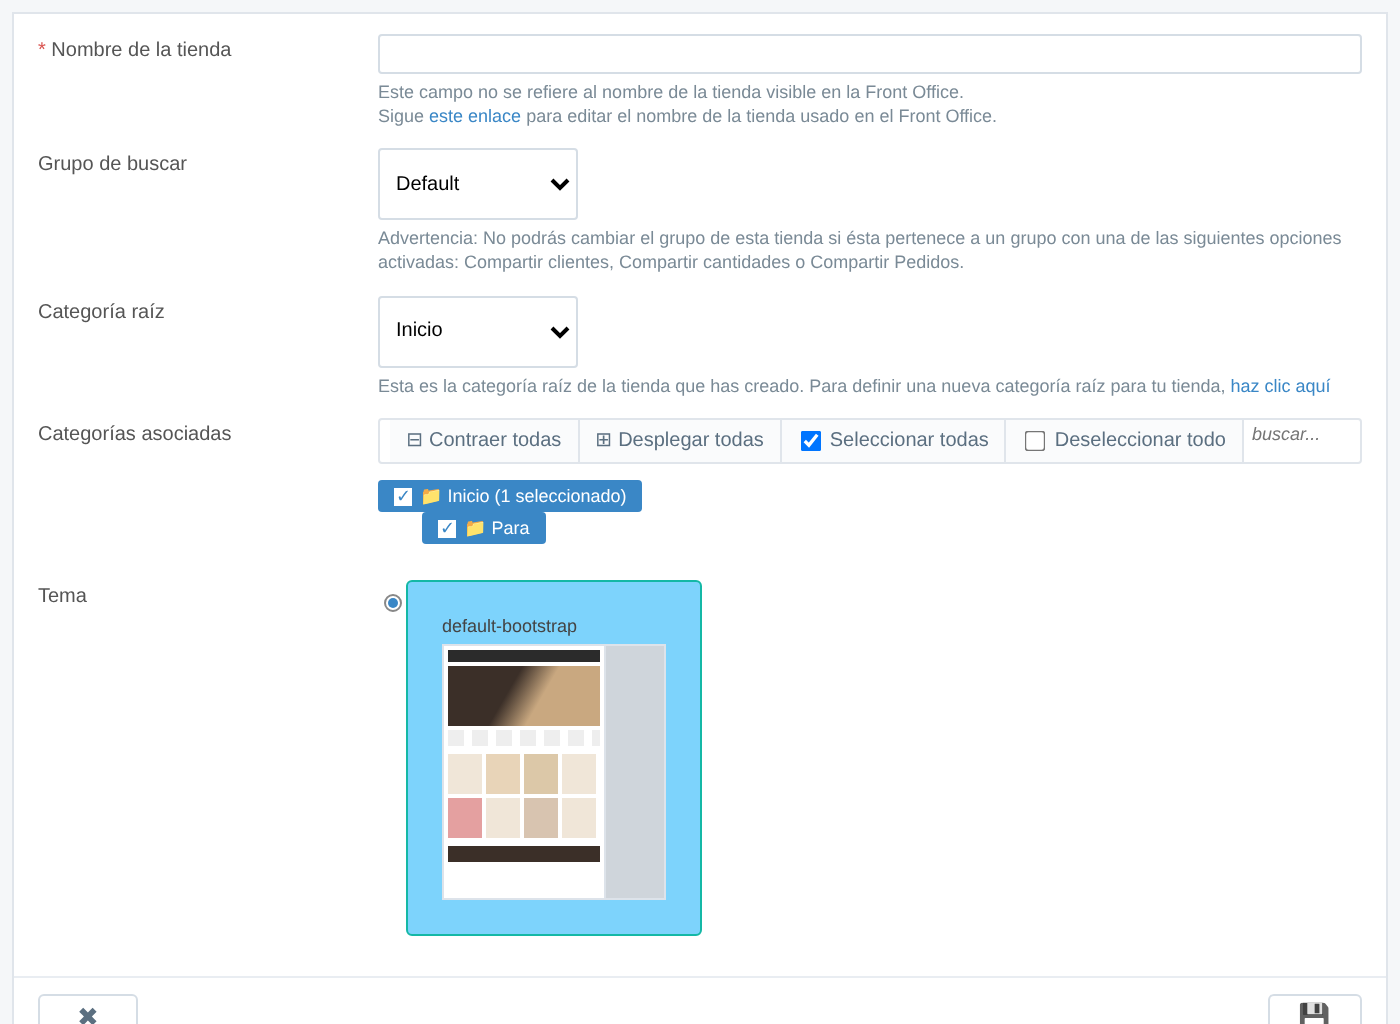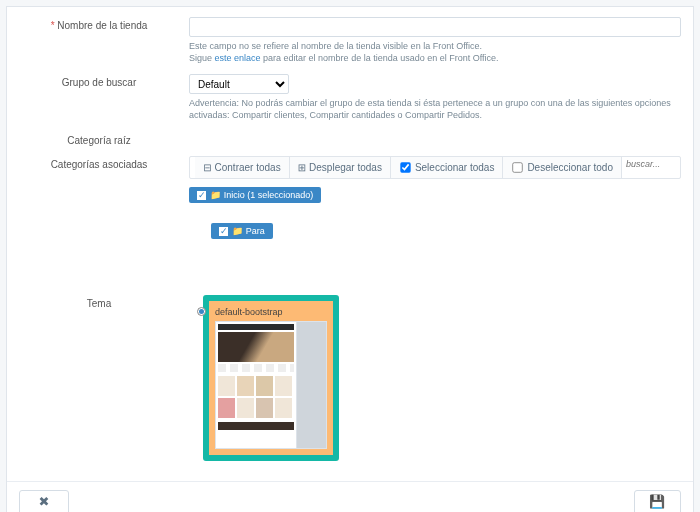--- a/index.html
+++ b/index.html
@@ -2,39 +2,39 @@
 <html><head>
 <meta charset="utf-8">
 <style>
 *{box-sizing:border-box;margin:0;padding:0}
 body{font-family:Arial,Helvetica,sans-serif;font-size:10px;color:#555;background:#f5f7f9;padding:6px}
 .panel{background:#fff;border:1px solid #e0e5eb;margin-bottom:8px}
 .panel-head{padding:6px 8px;border-bottom:1px solid #e0e5eb;color:#4a6c8f;font-size:10px}
 .panel-head .ico{margin-right:4px}
 .panel-body{padding:10px 12px}
 .row{display:flex;align-items:flex-start;margin-bottom:10px}
-.lbl{width:170px;text-align:center;padding-right:10px;padding-top:3px;color:#555}
+.lbl{width:170px;text-align:left;padding-right:10px;padding-top:3px;color:#555}
 .req{color:#d9534f}
 .fld{flex:1}
 .help{color:#7a8a96;font-size:9px;margin-top:3px;line-height:1.35}
 .help a{color:#3a87c6;text-decoration:none}
 input.txt{width:100%;height:20px;border:1px solid #d5dde5;border-radius:2px;padding:2px 6px;font-size:10px;background:#fff}
-select.sel{height:20px;border:1px solid #d5dde5;border-radius:2px;font-size:10px;padding:1px 4px;background:#fff;min-width:100px}
+select.sel{height:36px;border:1px solid #d5dde5;border-radius:2px;font-size:10px;padding:1px 4px;background:#fff;min-width:100px}
 .toolbar{display:flex;justify-content:flex-end;gap:0;border:1px solid #e0e5eb;border-radius:2px;overflow:hidden;margin-bottom:8px}
 .toolbar .tbtn{padding:4px 8px;border-left:1px solid #e0e5eb;background:#fafbfc;color:#5b6f80;cursor:pointer;display:flex;align-items:center;gap:3px}
 .toolbar .tbtn:first-child{border-left:none}
 .toolbar .srch{border-left:1px solid #e0e5eb;padding:2px 4px;display:flex;align-items:flex-start}
 .toolbar .srch input{border:none;outline:none;font-size:9px;width:50px;font-style:italic;color:#999}
 .tree{margin-top:4px}
-.tree .node{display:inline-block;color:#fff;border-radius:2px;padding:3px 8px;font-size:9px;margin-bottom:20px}
+.tree .node{display:inline-block;color:#fff;border-radius:2px;padding:3px 8px;font-size:9px;margin-bottom:0}
 .tree .n0{background:#3a87c6}
 .tree .indent{margin-left:22px}
 .chk{display:inline-block;width:9px;height:9px;border:1px solid #fff;background:#fff;margin-right:4px;vertical-align:middle;position:relative}
 .chk.on:after{content:"✓";position:absolute;top:-2px;left:0;font-size:9px;color:#3a87c6}
-.themebox{display:inline-block;background:#fdba74;border:6px solid #14b8a6;padding:6px;border-radius:3px;position:relative}
+.themebox{display:inline-block;background:#7dd3fc;border:1px solid #14b8a6;padding:17px;border-radius:3px;position:relative}
 .themebox .dot{position:absolute;left:-12px;top:6px;width:9px;height:9px;border:1px solid #888;border-radius:50%;background:#fff}
 .themebox .dot:after{content:"";position:absolute;top:1px;left:1px;width:5px;height:5px;border-radius:50%;background:#3a87c6}
 .themebox .nm{font-size:9px;color:#444;margin-bottom:4px}
 .thumbwrap{display:flex}
 .thumb{width:82px;height:128px;background:#fff;border:1px solid #dde3ea;position:relative;overflow:hidden}
 .thumb .top{height:6px;background:#2b2b2b;margin:2px}
 .thumb .hero{height:30px;margin:0 2px;background:linear-gradient(120deg,#3b2f28 40%,#c9a880 60%)}
 .thumb .icons{height:8px;margin:2px;background:repeating-linear-gradient(90deg,#eee 0 8px,#fff 8px 12px)}
 .thumb .grid{display:flex;flex-wrap:wrap;gap:2px;padding:2px}
 .thumb .grid .c{width:17px;height:20px;background:#f0e6d8}
@@ -71,20 +71,28 @@
    <div class="fld">
     <select class="sel">
      <option>Default</option>
     </select>
     <div class="help">Advertencia: No podrás cambiar el grupo de esta tienda si ésta pertenece a un grupo con una de las siguientes opciones activadas: Compartir clientes, Compartir cantidades o Compartir Pedidos.</div>
    </div>
   </div>
 
   <div class="row">
    <div class="lbl">Categoría raíz</div>
+   <div class="fld">
+    <select class="sel">
+     <option>Inicio</option>
+    </select>
+    <div class="help">
+      <span>Esta es la categoría raíz de la tienda que has creado. Para definir una nueva categoría raíz para tu tienda, </span><a href="#">haz clic aquí</a>
+    </div>
+   </div>
   </div>
 
   <div class="row">
    <div class="lbl">Categorías asociadas</div>
    <div class="fld">
     <div class="toolbar">
      <div class="tbtn">
               <span>⊟</span>
               <span>Contraer todas</span>
             </div>
@@ -104,21 +112,21 @@
               <input type="text" placeholder="buscar..." style="">
             </div>
     </div>
     <div class="tree">
      <div class="node n0"><span class="chk on"></span><span>📁 </span><span>Inicio (1 seleccionado)</span></div><br>
      <div class="indent"><div class="node n0"><span class="chk on"></span><span>📁 </span><span>Para</span></div></div>
     </div>
    </div>
   </div>
 
-  <div class="row" style="margin-top:36px">
+  <div class="row" style="margin-top:18px">
    <div class="lbl">Tema</div>
    <div class="fld" style="position:relative;padding-left:14px">
     <div class="themebox">
      <span class="dot"></span>
      <div class="nm">default-bootstrap</div>
      <div class="thumbwrap">
       <div class="thumb">
        <div class="top"></div>
                 <div class="hero"></div>
                 <div class="icons"></div>

